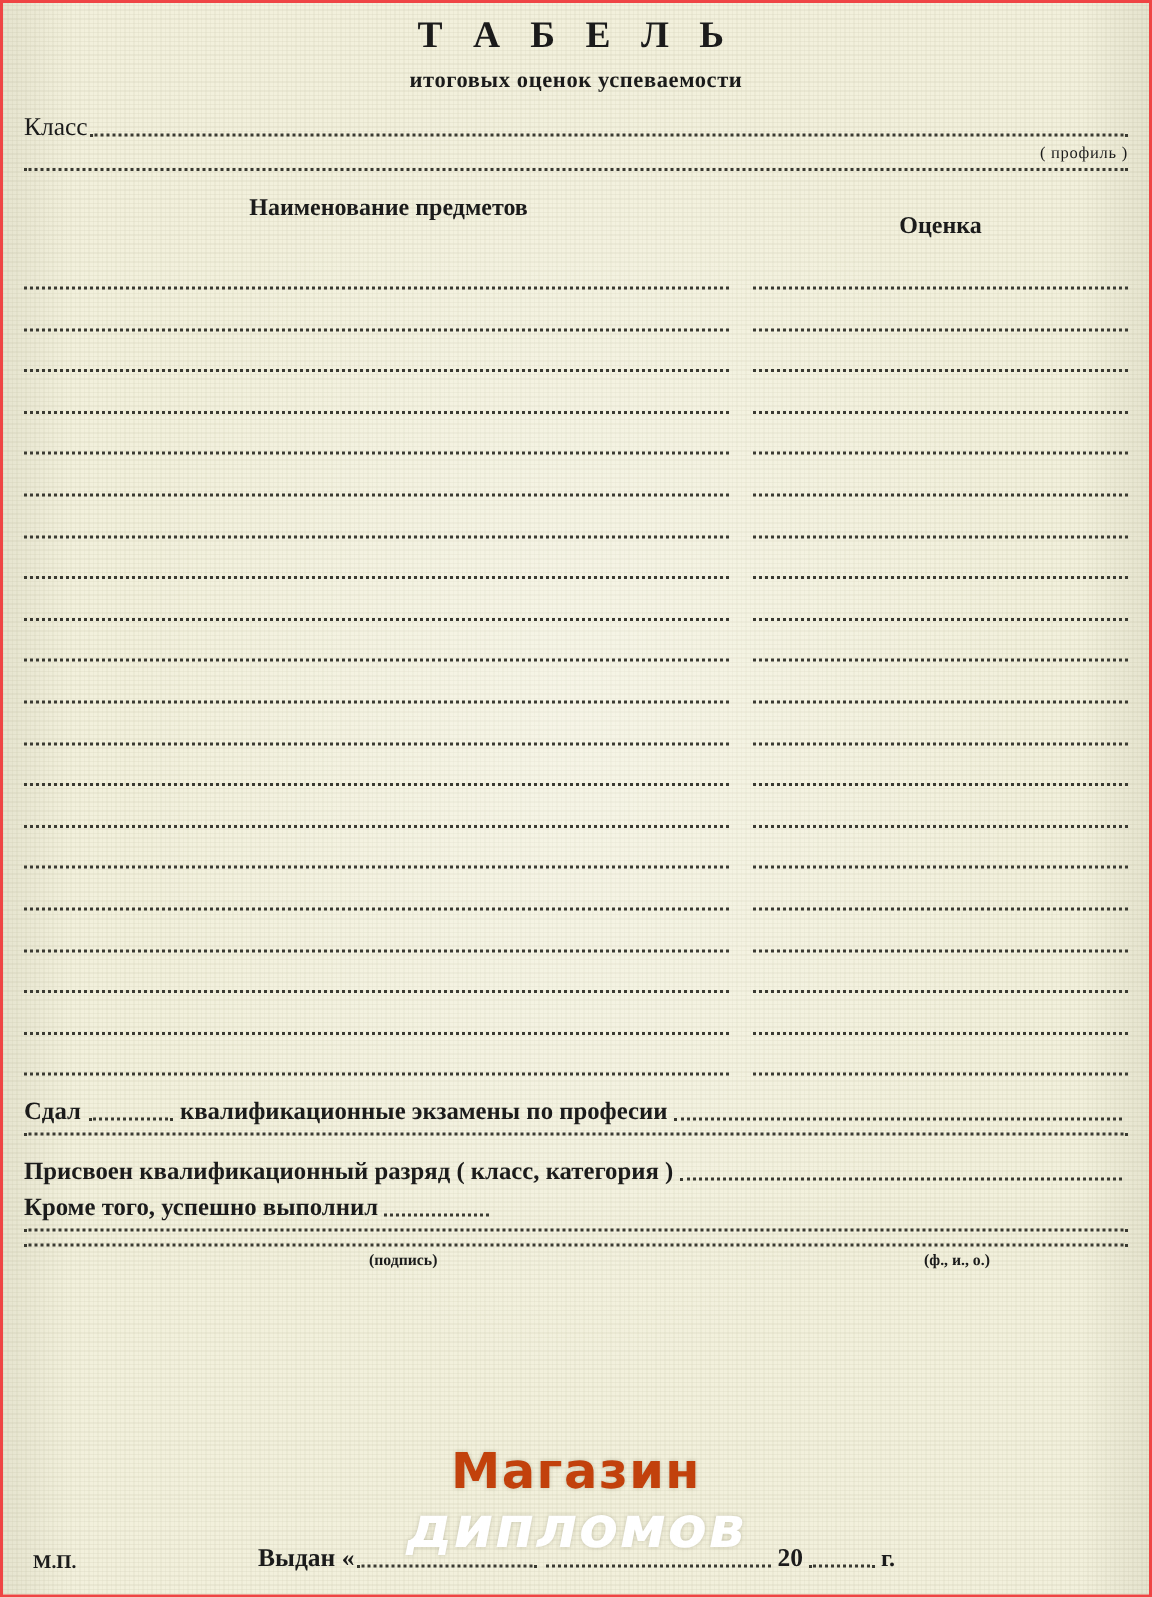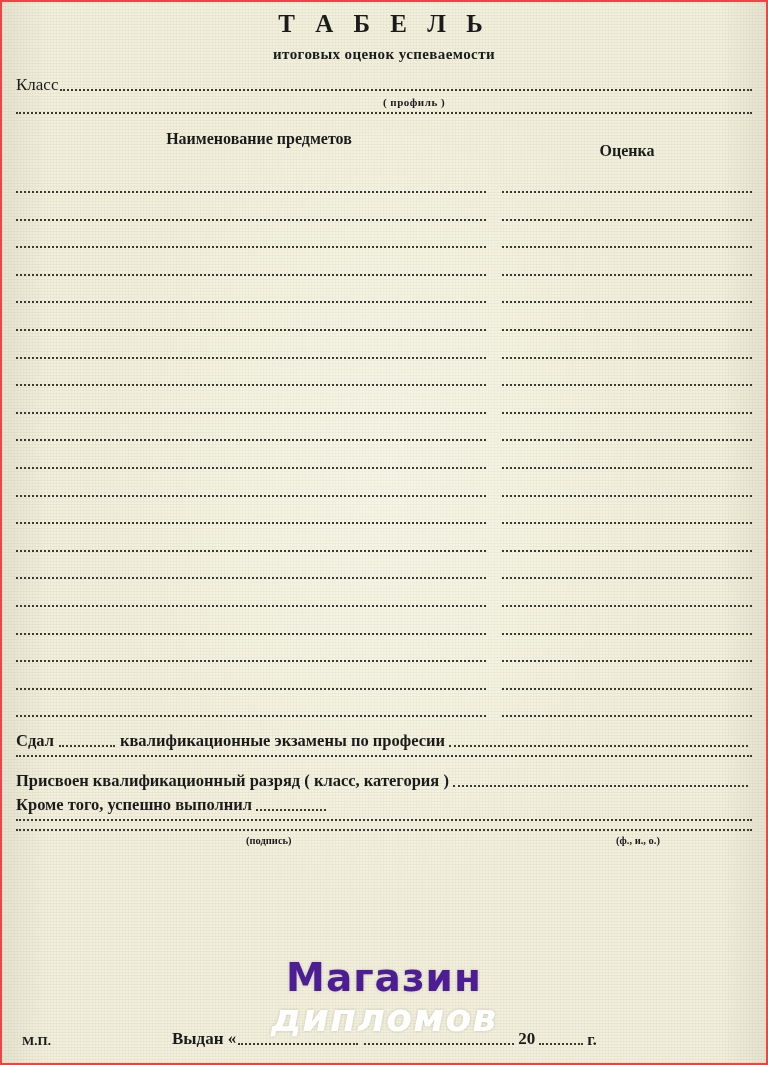--- a/index.html
+++ b/index.html
@@ -74,23 +74,23 @@
     margin-top: 12px;
     font-size: 16px;
   }
   .class-label {
     font-weight: normal;
     font-size: 17px;
     padding-right: 2px;
     white-space: nowrap;
   }
   .profil-note {
-    text-align: center;
+    text-align: right;
     font-size: 11px;
-    font-weight: bold;
+    font-weight: normal;
     margin-top: 1px;
     margin-left: 60px;
     letter-spacing: 0.5px;
   }
   .full-dotrow {
     margin-top: 4px;
   }
 
   .table-head {
     display: flex;
@@ -232,22 +232,22 @@
     right: 0;
     bottom: 26px;
     text-align: center;
     z-index: 5;
     pointer-events: none;
     line-height: 1.0;
   }
   #watermark .wm1 {
     font-family: "DejaVu Sans", sans-serif;
     font-weight: bold;
-    font-size: 39px;
-    color: #4c1d95;
+    font-size: 33px;
+    color: #c2410c;
     letter-spacing: 1px;
     text-shadow: 0 0 3px rgba(120,118,90,0.35);
   }
   #watermark .wm2 {
     font-family: "DejaVu Sans", sans-serif;
     font-style: italic;
     font-weight: bold;
     font-size: 38px;
     color: #ffffff;
     letter-spacing: 1px;

